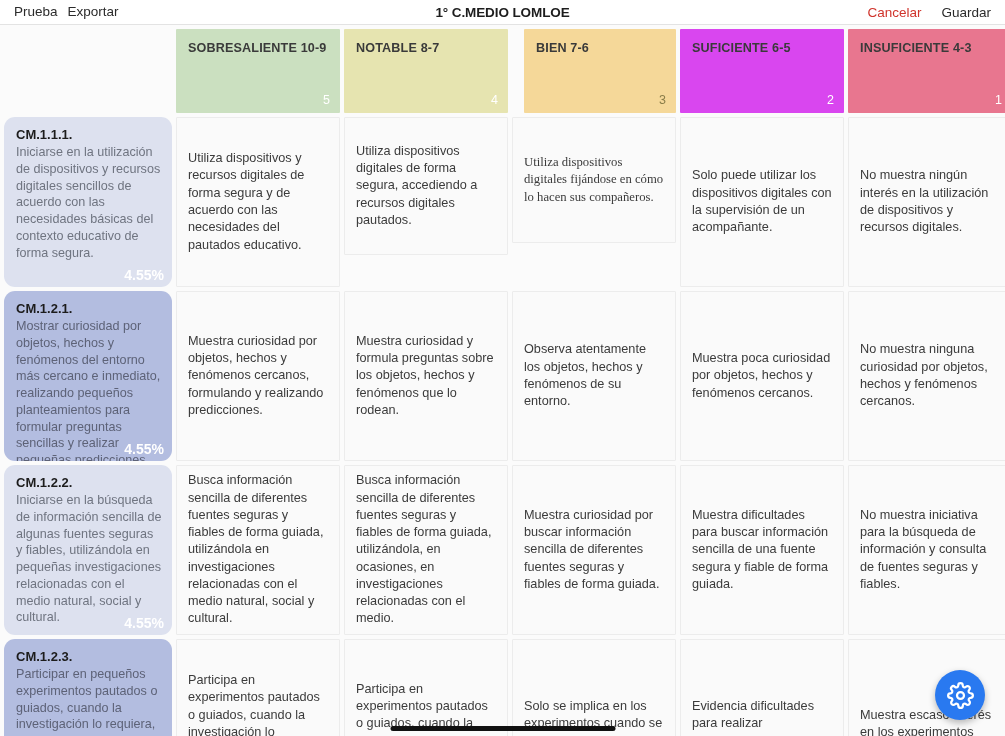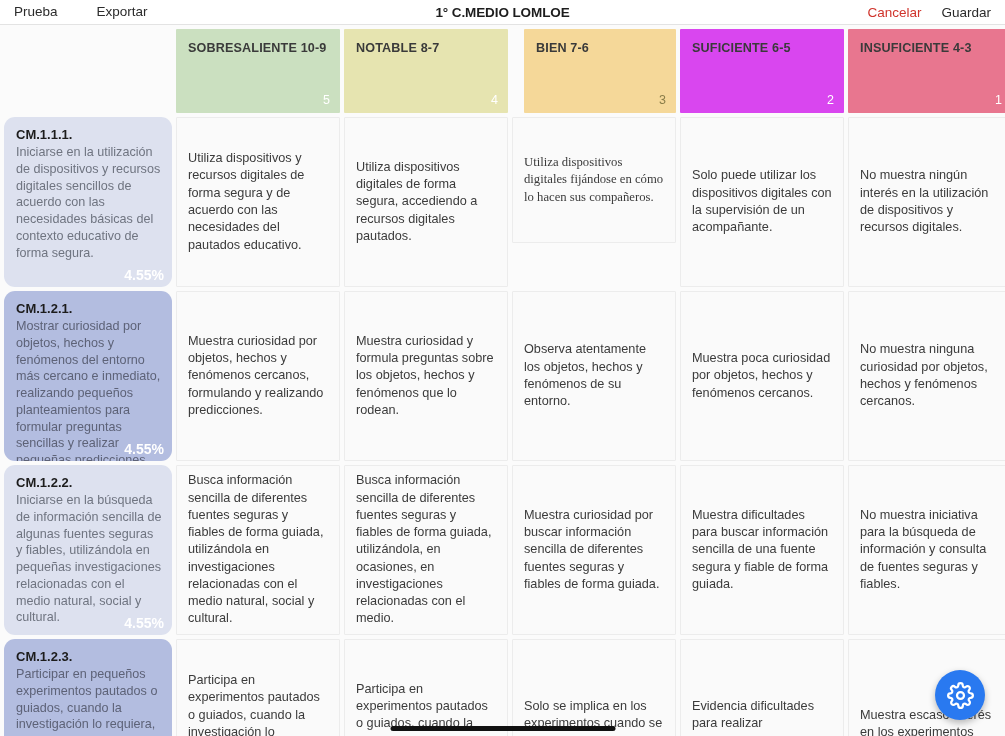--- a/index.html
+++ b/index.html
@@ -16,21 +16,21 @@
   
   .topbar {
     position: relative;
     height: 25px;
     background: #ffffff;
     border-bottom: 1px solid #e3e3e3;
     display: flex;
     align-items: center;
     padding: 0 14px;
   }
-  .topbar-left { display: flex; align-items: center; gap: 39px; }
+  .topbar-left { display: flex; align-items: center; gap: 10px; }
   .topbar-right {
     position: absolute; right: 14px; top: 0; height: 25px;
     display: flex; align-items: center; gap: 20px;
   }
   .tb-btn {
     font-size: 13.5px;
     color: #2b2b2b;
     line-height: 1;
     white-space: nowrap;
     cursor: pointer;
@@ -207,21 +207,21 @@
           <div class="lh-score" style="color: rgb(255, 255, 255);">1</div>
         </div>
         <div class="crit-cell" style="height: 170px;">
           <div class="crit-code">CM.1.1.1.</div>
           <div class="crit-desc">Iniciarse en la utilización de dispositivos y recursos digitales sencillos de acuerdo con las necesidades básicas del contexto educativo de forma segura.</div>
           <div class="crit-pct">4.55%</div>
         </div>
         <div class="desc-cell" style="height: 170px;">
           <div class="dc-text">Utiliza dispositivos y recursos digitales de forma segura y de acuerdo con las necesidades del pautados educativo.</div>
         </div>
-        <div class="desc-cell" style="height: 170px;">
+        <div class="desc-cell" style="height: 138px;">
           <div class="dc-text">Utiliza dispositivos digitales de forma segura, accediendo a recursos digitales pautados.</div>
         </div>
         <div class="desc-cell" style="height: 126px; font-family: Liberation Serif, serif;">
           <div class="dc-text">Utiliza dispositivos digitales fijándose en cómo lo hacen sus compañeros.</div>
         </div>
         <div class="desc-cell" style="height: 170px;">
           <div class="dc-text">Solo puede utilizar los dispositivos digitales con la supervisión de un acompañante.</div>
         </div>
         <div class="desc-cell" style="height: 170px;">
           <div class="dc-text">No muestra ningún interés en la utilización de dispositivos y recursos digitales.</div>

